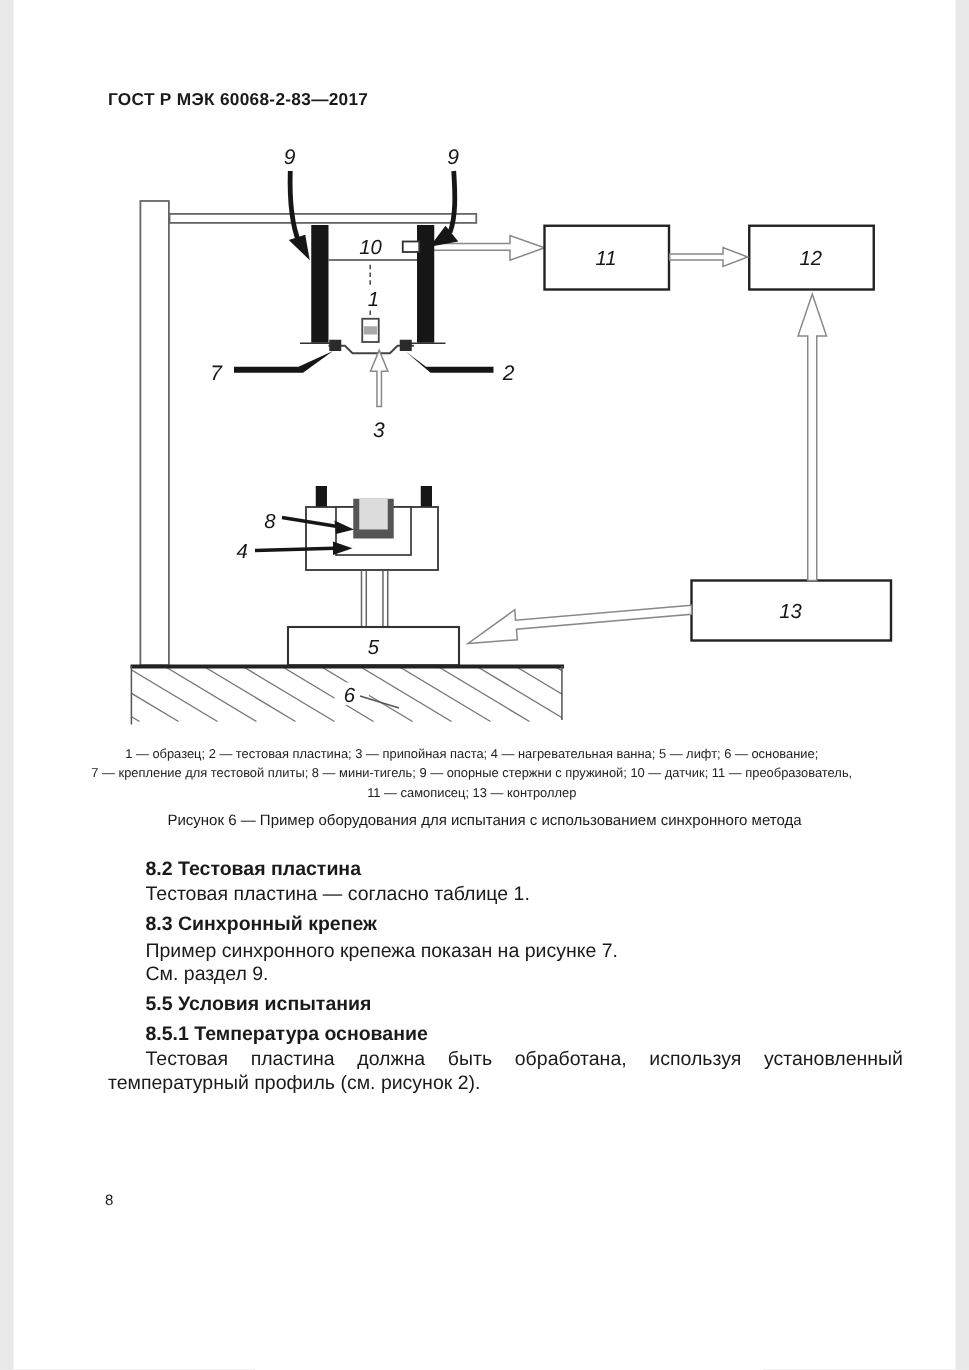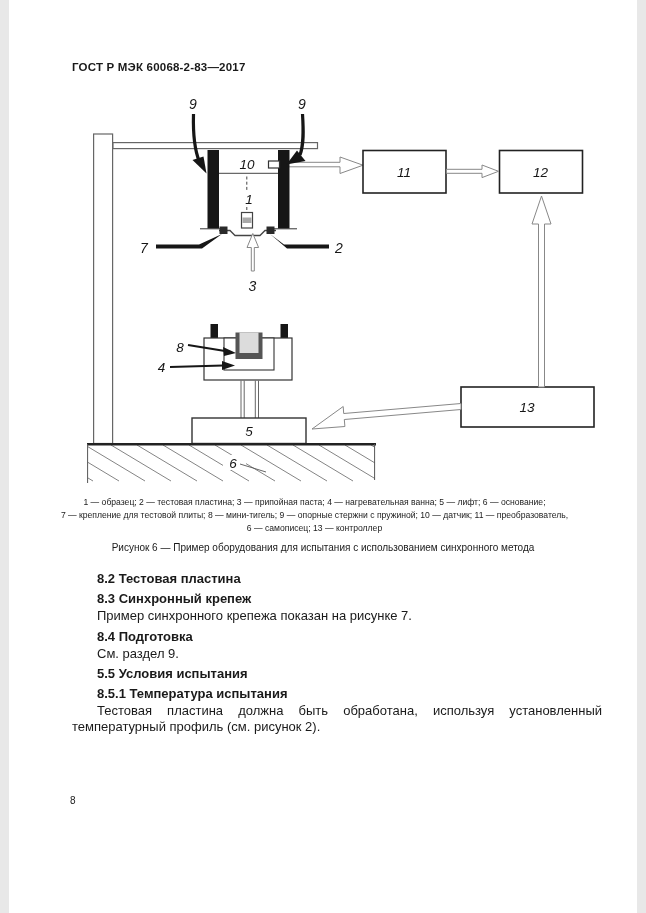--- a/index.html
+++ b/index.html
@@ -138,31 +138,31 @@
     <text class="dlabel" x="518" y="412" font-size="13.5" text-anchor="middle">13</text>
     <text class="dlabel" x="171" y="352" font-size="13.5" text-anchor="middle">8</text>
     <text class="dlabel" x="152.5" y="372" font-size="13.5" text-anchor="middle">4</text>
     <text class="dlabel" x="240" y="436" font-size="13.5" text-anchor="middle">5</text>
     <text class="dlabel" x="224" y="468" font-size="13.5" text-anchor="middle">6</text>
   </svg>
 
   <div class="legend">
     <div>1 — образец; 2 — тестовая пластина; 3 — припойная паста; 4 — нагревательная ванна; 5 — лифт; 6 — основание;</div>
     <div>7 — крепление для тестовой плиты; 8 — мини-тигель; 9 — опорные стержни с пружиной; 10 — датчик; 11 — преобразователь,</div>
-    <div>6 — самописец; 13 — контроллер</div>
+    <div>11 — самописец; 13 — контроллер</div>
   </div>
 
   <div class="fig-caption">Рисунок 6 — Пример оборудования для испытания с использованием синхронного метода</div>
 
   <div class="content">
     <div class="h">8.2 Тестовая пластина</div>
+    <p>Тестовая пластина — согласно таблице 1.</p>
     <div class="h">8.3 Синхронный крепеж</div>
     <p>Пример синхронного крепежа показан на рисунке 7.</p>
-    <div class="h">8.4 Подготовка</div>
     <p>См. раздел 9.</p>
     <div class="h">5.5 Условия испытания</div>
-    <div class="h">8.5.1 Температура испытания</div>
+    <div class="h">8.5.1 Температура основание</div>
     <p>Тестовая пластина должна быть обработана, используя установленный температурный профиль (см. рисунок 2).</p>
   </div>
 
   <div class="pageno">8</div>
 
 </div>
 
 </body></html>

